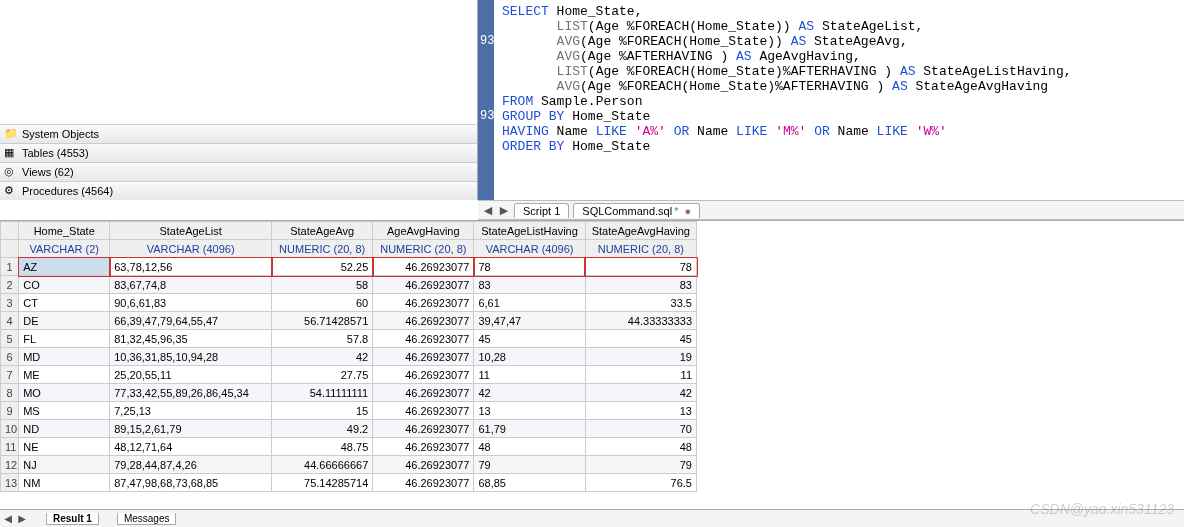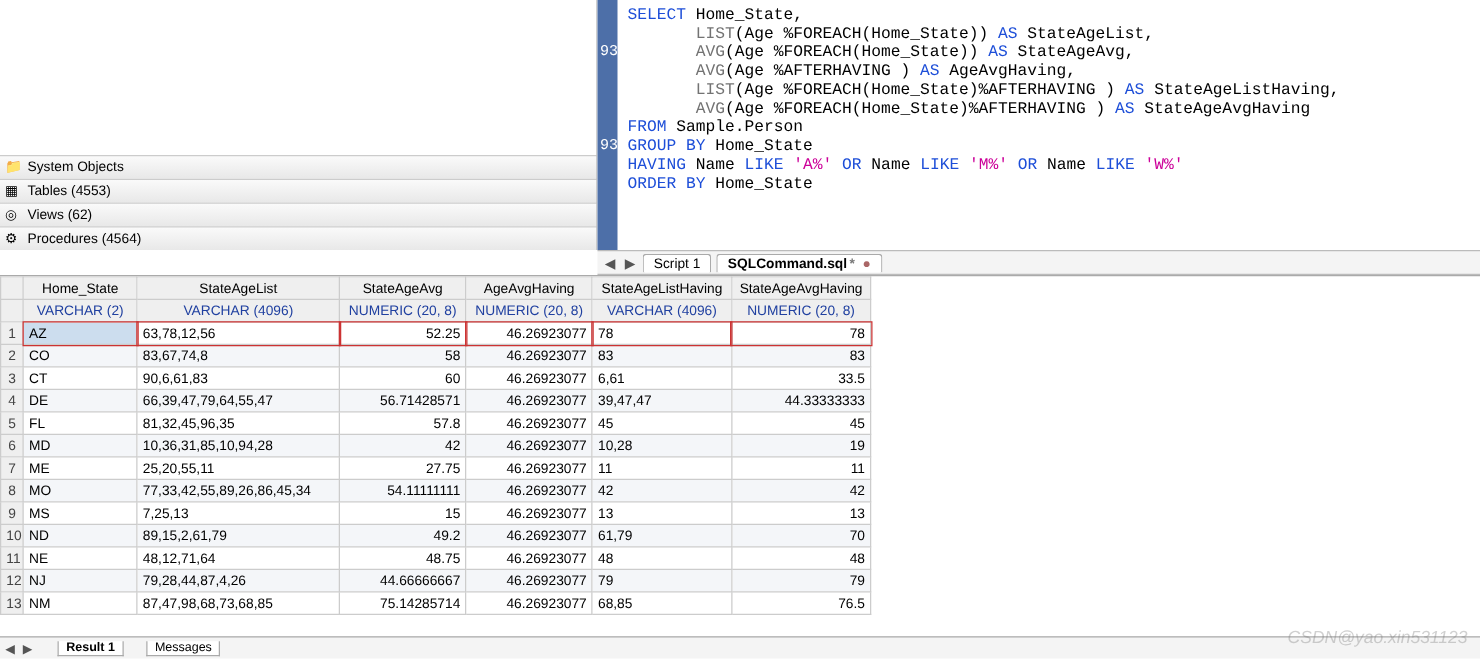--- a/index.html
+++ b/index.html
@@ -13,21 +13,21 @@
 .right-panel { flex: 1; display: flex; background: #fff; }
 .gutter { width: 16px; background: #4d6fa8; color: #fff; font-family: "Courier New", monospace; font-size: 12px; text-align: right; padding: 4px 2px; line-height: 15px; }
 .gutter div { height: 15px; }
 .editor { flex: 1; font-family: "Courier New", monospace; font-size: 13px; white-space: pre; padding: 4px 8px; line-height: 15px; color: #000; overflow: hidden; }
 .kw-blue { color: #1d4ed8; }
 .kw-red { color: #737373; }
 .kw-str { color: #cc0099; }
 .tabs-row { display: flex; align-items: center; background: #f4f4f4; border-top: 1px solid #bbb; border-bottom: 1px solid #bbb; padding: 0 4px; height: 20px; gap: 4px; margin-left: 478px; }
 .tabs-row .nav { width: 12px; text-align: center; color: #555; cursor: pointer; }
 .tab { background: #fff; border: 1px solid #aaa; border-bottom: none; border-radius: 3px 3px 0 0; padding: 1px 8px; font-size: 11px; cursor: pointer; display: flex; align-items: center; gap: 2px; }
-.tab.active { font-weight: bold; }
+.tab.active { font-weight: normal; }
 .tab .dirty { color: #777; }
 .grid-area { flex: 1; overflow: auto; border-top: 1px solid #aaa; }
 .grid { border-collapse: collapse; width: 697px; table-layout: fixed; }
 .grid th, .grid td { border: 1px solid #ccc; padding: 1px 4px; font-size: 11px; height: 18px; overflow: hidden; white-space: nowrap; }
 .grid th { background: #efefef; font-weight: normal; }
 .grid .rownum { width: 18px; background: #efefef; text-align: center; color: #444; }
 .grid .colhead { text-align: center; }
 .grid .typehead { text-align: center; color: #2040a0; }
 .grid tbody tr:nth-child(odd) td.cell { background: #fff; }
 .grid tbody tr:nth-child(even) td.cell { background: #f4f6f9; }

